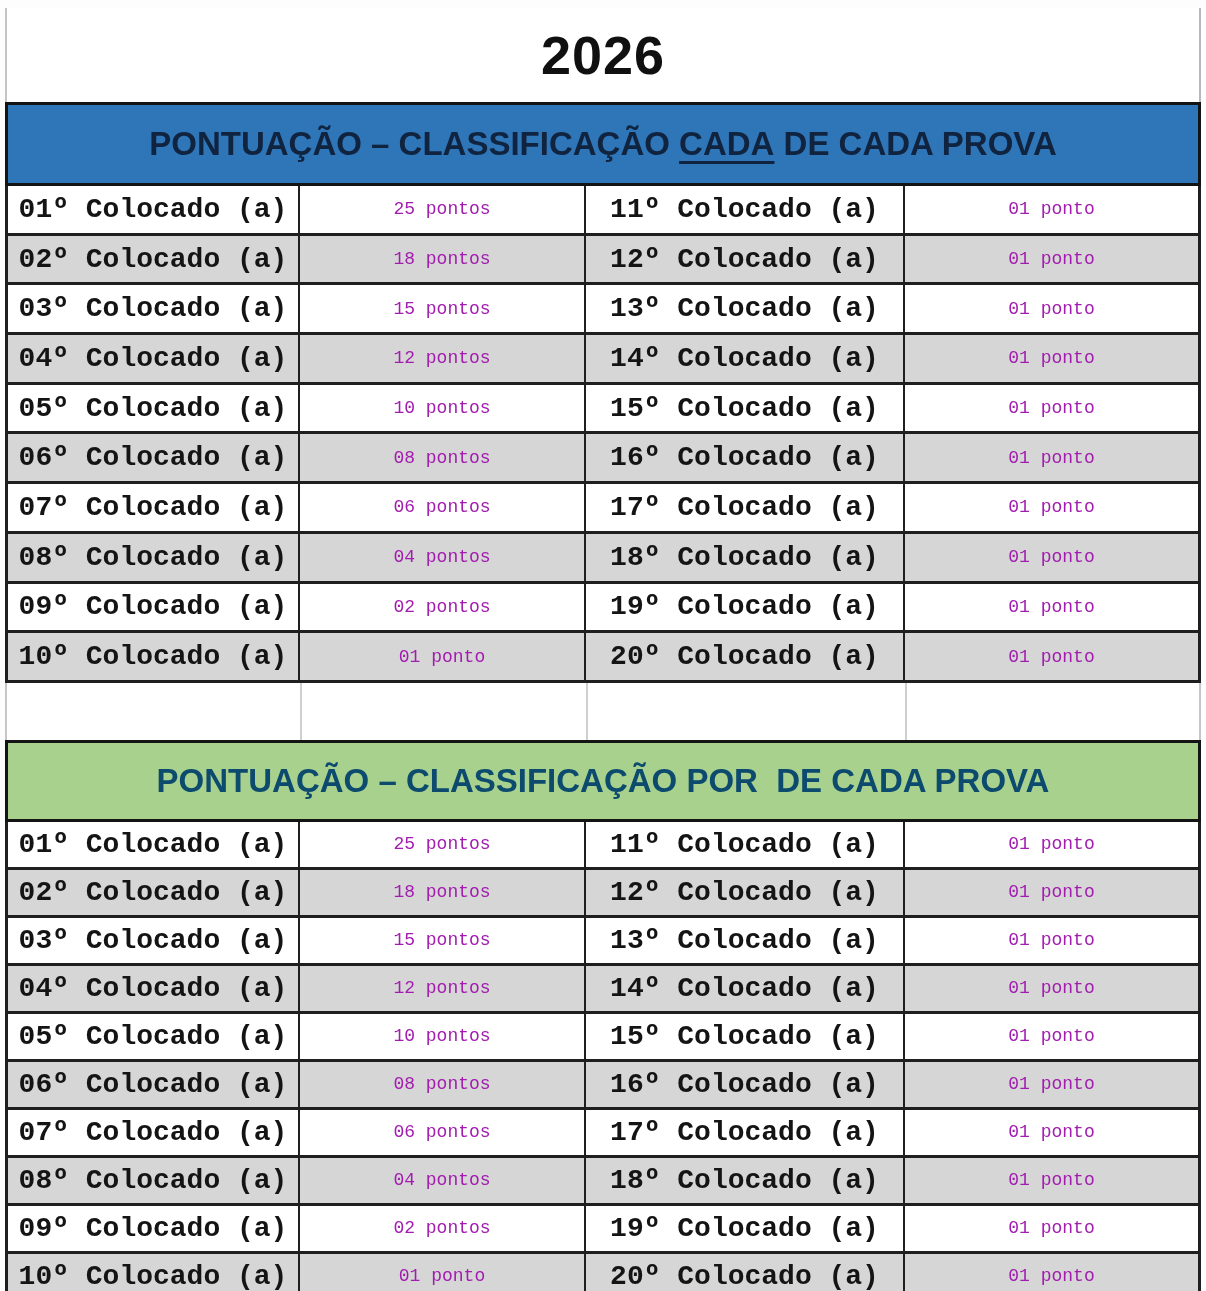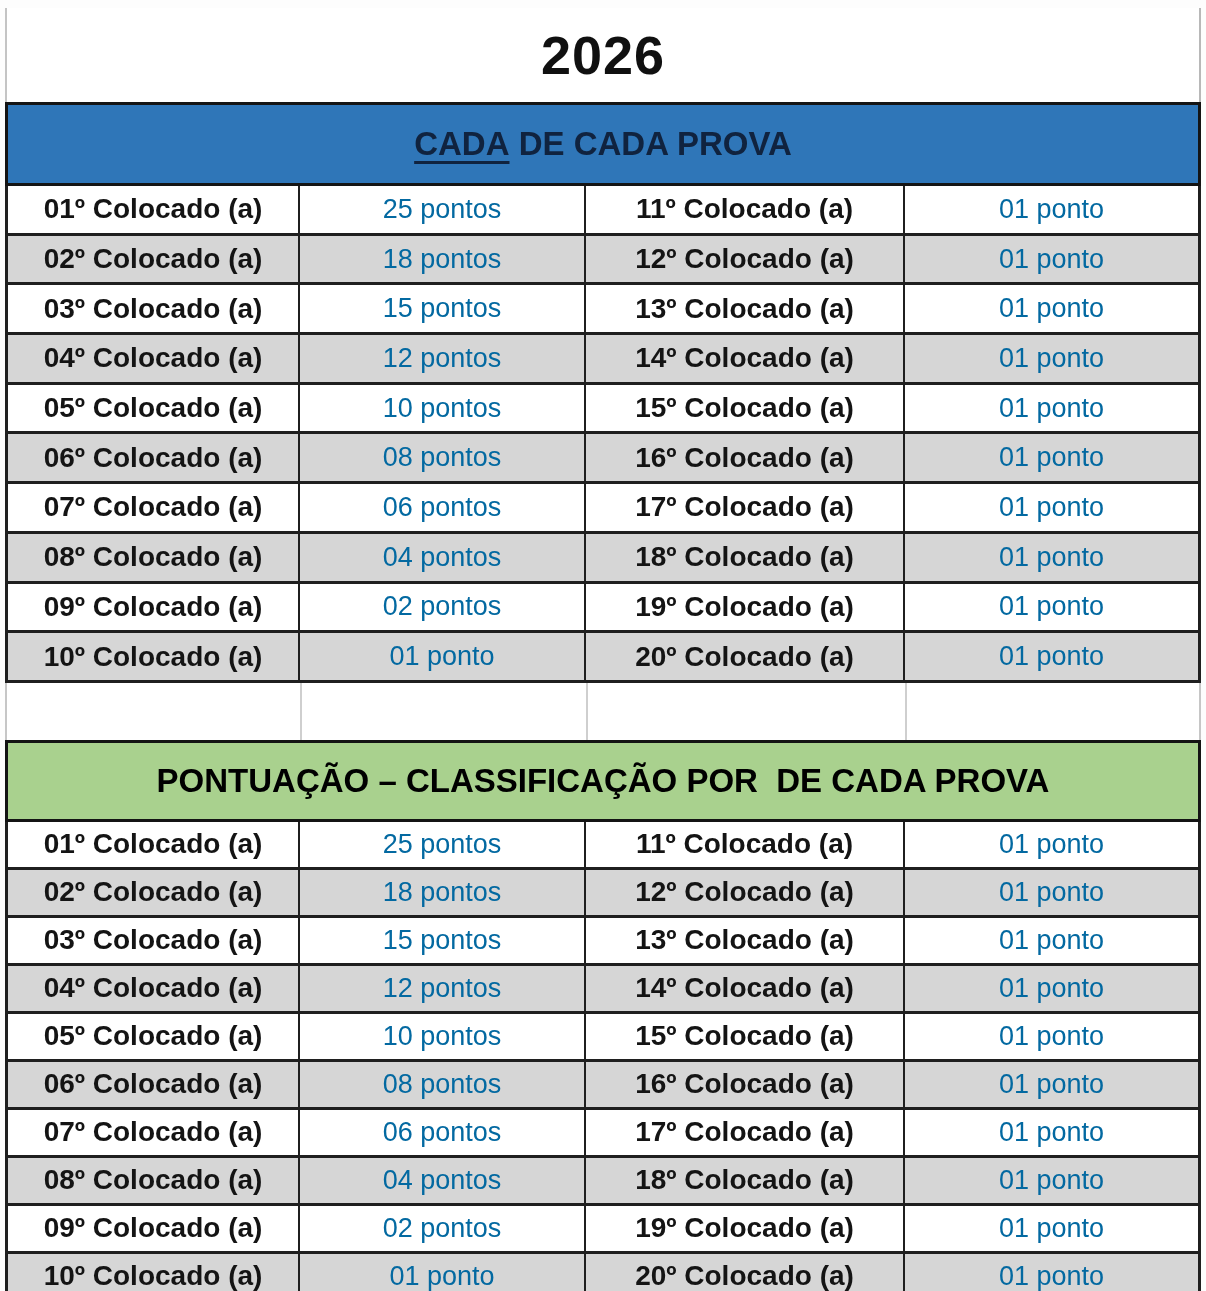--- a/index.html
+++ b/index.html
@@ -17,52 +17,52 @@
 
   
   .title-row{height:94px;display:flex;align-items:center;justify-content:center;
     border-left:2px solid #c4c4c4;border-right:2px solid #b8b8b8;background:#fff;margin-top:8px;}
   .title-row .title-text{font-size:54px;font-weight:bold;color:#101010;letter-spacing:1px;}
 
   
   .section-header{display:flex;align-items:center;justify-content:center;
     border:3px solid #141414;font-weight:bold;font-size:33px;white-space:pre;}
   .section-header.blue{height:84px;background:var(--header-blue);color:#10233F;}
-  .section-header.green{height:82px;background:var(--header-green);color:#000000;}
+  .section-header.green{height:82px;background:var(--header-green);color:#0c4a6e;}
   .section-header .u{text-decoration:underline;text-decoration-thickness:3px;text-underline-offset:6px;}
 
   
   .tbl{border-left:3px solid var(--border-dark);border-right:3px solid var(--border-dark);background:#fff;}
   .row{display:grid;grid-template-columns:292px 286px 319px 1fr;height:49.7px;
-    border-bottom:3px solid var(--border-dark);background:#fff;}
+    border-bottom:3px solid var(--border-dark);background:#fff;font-family:Liberation Mono, monospace;}
   .tbl2 .row{height:48px;}
   .row.alt{background:var(--row-gray);}
   .cell{display:flex;align-items:center;justify-content:center;overflow:hidden;
     border-right:2.5px solid var(--border-dark);}
   .cell:last-child{border-right:none;}
   .cell.pos{font-weight:bold;font-size:28px;color:#141414;}
-  .cell.pts{font-weight:normal;font-size:27px;color:#0369a1;}
+  .cell.pts{font-weight:normal;font-size:18px;color:#a21caf;}
 
   
   .gap-row{height:57px;background:#fff;display:grid;grid-template-columns:295px 286px 319px 1fr;
     border-left:2px solid #c6c6c6;border-right:2px solid #c6c6c6;}
   .gap-cell{border-right:2px solid #cfcfcf;}
   .gap-cell:last-child{border-right:none;}
 </style>
 </head>
 <body>
 
 <div class="sheet">
 
   <div class="block title-row">
     <span class="title-text">2026</span>
   </div>
 
   <div class="block section-header blue">
-    <span class="u">CADA</span><span> DE CADA PROVA</span>
+    <span>PONTUAÇÃO – CLASSIFICAÇÃO </span><span class="u">CADA</span><span> DE CADA PROVA</span>
   </div>
 
   <div class="block tbl tbl1">
 
       <div class="row">
         <div class="cell pos">01º Colocado (a)</div>
         <div class="cell pts">25 pontos</div>
         <div class="cell pos">11º Colocado (a)</div>
         <div class="cell pts">01 ponto</div>
       </div>

